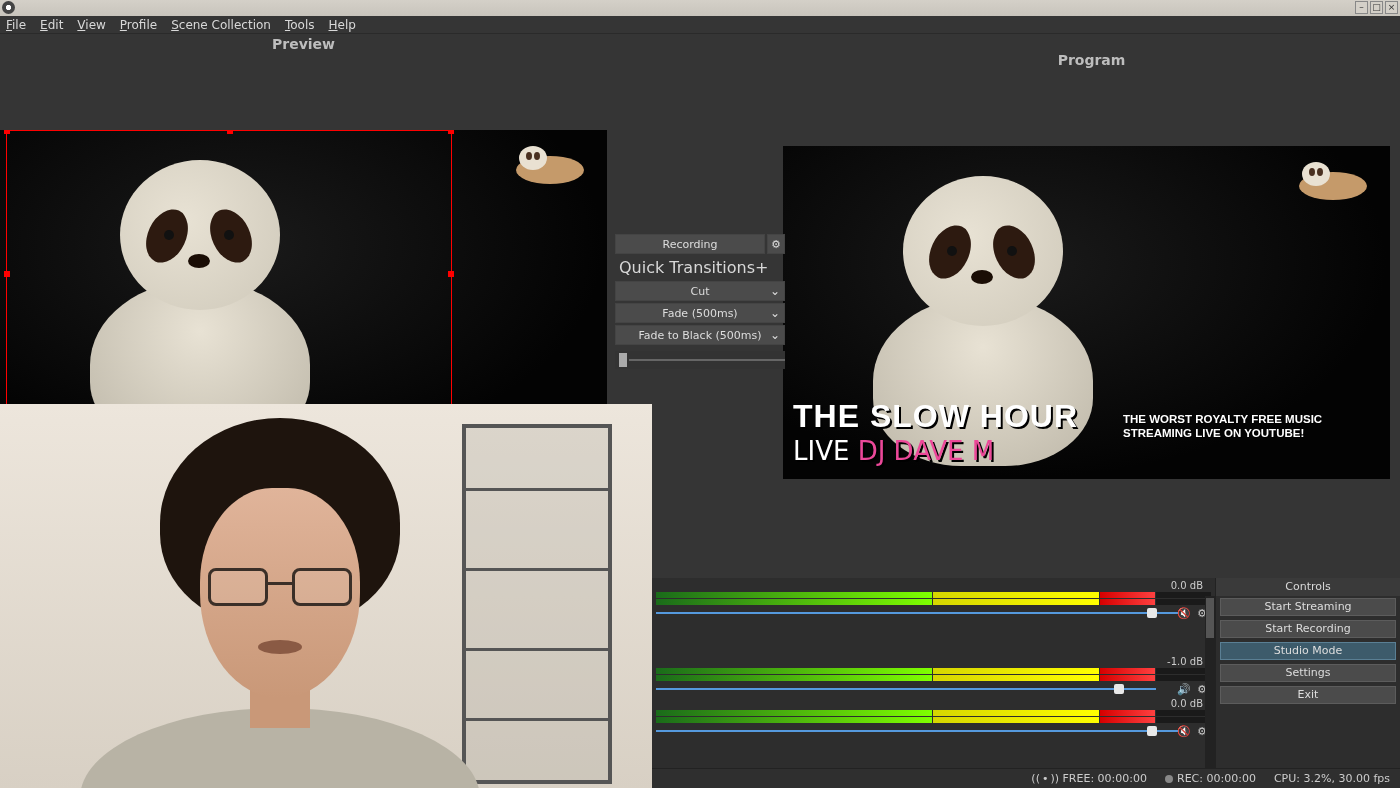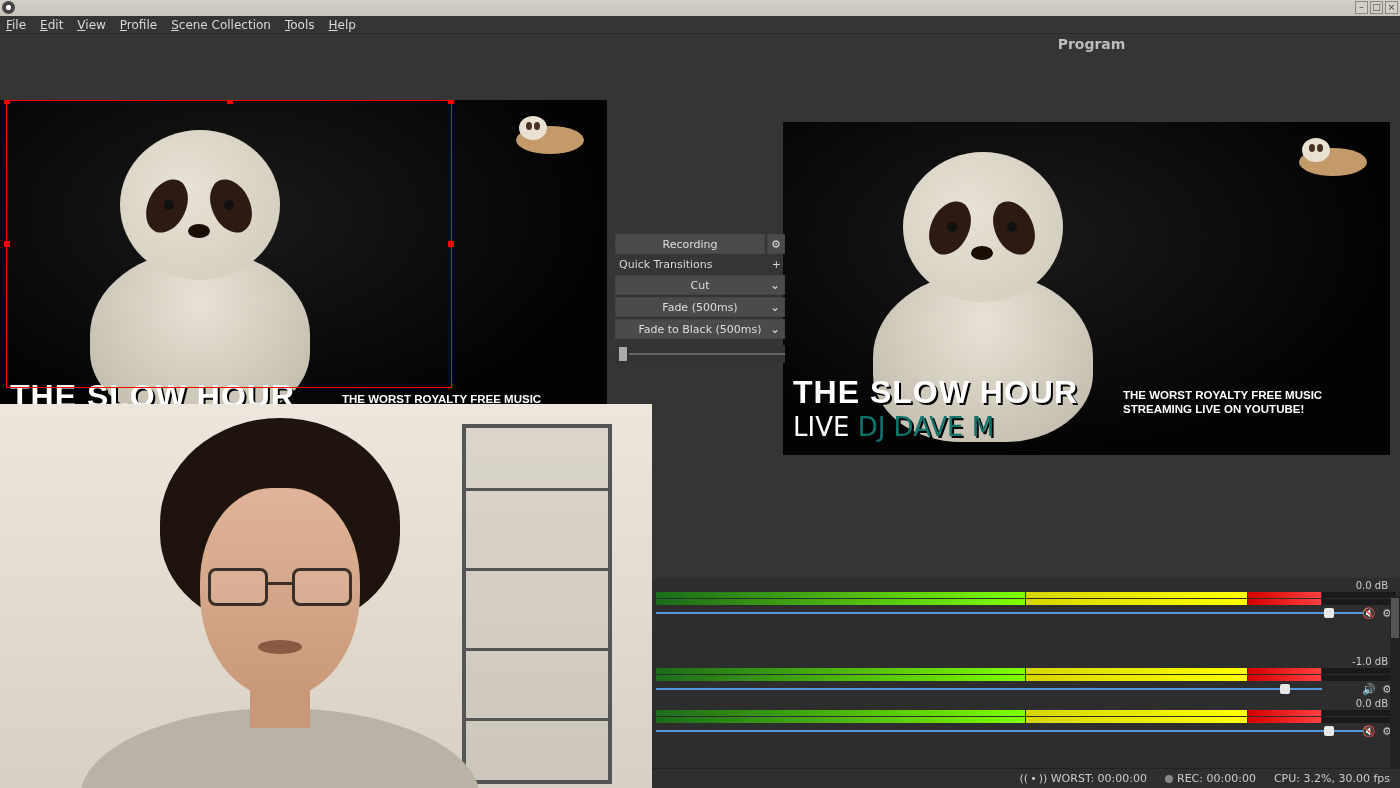--- a/index.html
+++ b/index.html
@@ -14,42 +14,42 @@
 
 .menubar { height: 18px; background: #353535; display: flex; align-items: center; padding: 0 6px; gap: 14px; border-bottom: 1px solid #2a2a2a; }
 .menubar span { cursor: default; }
 .menubar .accel { text-decoration: underline; }
 
 
 .main { position: absolute; top: 34px; left: 0; right: 0; bottom: 0; }
 .pane-label { text-align: center; color: #bdbdbd; font-weight: bold; font-size: 14px; padding: 2px 0 4px; }
 
 .preview-pane { position: absolute; left: 0; top: 0; width: 607px; }
-.program-pane { position: absolute; right: 0; top: 0; width: 617px; }
-.video-box { width: 607px; height: 333px; background: #000; position: relative; overflow: hidden; }
+.program-pane { position: absolute; right: 0; top: 16px; width: 617px; }
+.video-box { width: 607px; height: 333px; background: #000; position: relative; overflow: hidden; margin-top: 8px; }
 
 
 .transcol { position: absolute; left: 615px; top: 200px; width: 170px; display: flex; flex-direction: column; gap: 2px; }
 .tbtn { background: #4b4b4b; height: 20px; display: flex; align-items: center; justify-content: center; position: relative; font-size: 11px; color: #ddd; border: 1px solid #444; }
 .tbtn .side { position: absolute; right: 4px; top: 50%; transform: translateY(-50%); font-size: 12px; }
 .trow { display: flex; gap: 2px; }
 .trow .tbtn { flex: 1; }
 .tslider { height: 18px; background: #333; position: relative; margin-top: 4px; }
 .tslider .track { position: absolute; left: 14px; right: 0; top: 8px; height: 2px; background: #666; }
 .tslider .thumb { position: absolute; left: 4px; top: 2px; width: 8px; height: 14px; background: #aaa; }
 
 
 .selbox { position: absolute; border: 1px solid #f00; }
 .selhandle { position: absolute; width: 6px; height: 6px; background: #f00; }
 
 
 .slow-title { position: absolute; left: 10px; font-family: Impact, "Arial Black", sans-serif; font-size: 32px; letter-spacing: 1px; color: #fff; text-shadow: 2px 2px 0 #000; font-weight: 900; }
 .slow-sub { position: absolute; font-family: "Arial Black", sans-serif; font-size: 11.5px; font-weight: 900; color: #fff; text-shadow: 1px 1px 0 #000; line-height: 1.2; }
 .slow-with { position: absolute; left: 10px; font-family: Impact, "Arial Black", sans-serif; font-size: 26px; color: #fff; text-shadow: 2px 2px 0 #000; }
-.slow-with .dj { color: #0f766e; }
+.slow-with .dj { color: #ec4899; }
 
 .sloth-logo { position: absolute; top: 10px; right: 18px; width: 78px; height: 46px; }
 
 
 .puppet { position: absolute; left: 50px; top: 30px; width: 300px; height: 280px; }
 .puppet .head { position: absolute; left: 70px; top: 0; width: 160px; height: 150px; border-radius: 50%; background: radial-gradient(circle at 40% 40%, #e8e2d4, #cfc9ba); }
 .puppet .body { position: absolute; left: 40px; top: 120px; width: 220px; height: 170px; border-radius: 50% 50% 40% 40%; background: radial-gradient(circle at 50% 30%, #e8e2d4, #bdb7a8); }
 .puppet .eyemask { position: absolute; width: 38px; height: 56px; background: #2d1a10; border-radius: 50%; transform: rotate(25deg); }
 .puppet .eyemask.r { transform: rotate(-25deg); }
 .puppet .eye { position: absolute; width: 10px; height: 10px; background: #111; border-radius: 50%; }
@@ -124,20 +124,21 @@
   <span><span class="accel">V</span>iew</span>
   <span><span class="accel">P</span>rofile</span>
   <span><span class="accel">S</span>cene Collection</span>
   <span><span class="accel">T</span>ools</span>
   <span><span class="accel">H</span>elp</span>
 </div>
 
 <div class="main">
 
   <div class="preview-pane">
+    <div class="pane-label">Preview</div>
     <div style="height:66px"></div>
     <div class="video-box">
       <div class="darkbg"></div>
       <div class="puppet">
         <div class="body"></div>
         <div class="head">
           <div class="eyemask" style="left:28px; top:48px"></div>
           <div class="eyemask r" style="left:92px; top:48px"></div>
           <div class="eye" style="left:44px; top:70px"></div>
           <div class="eye" style="left:104px; top:70px"></div>
@@ -198,21 +199,21 @@
 
   <div class="transcol">
     <div class="trow">
       <div class="tbtn">
           <span>Recording</span>
         </div>
       <div class="tbtn" style="flex:0 0 18px">
           <span>⚙</span>
         </div>
     </div>
-    <div style="display:flex; justify-content:space-between; padding:2px 4px; font-size:11px">
+    <div style="display:flex; padding:2px 4px; font-size:16px">
       <span>Quick Transitions</span>
       <span style="cursor:pointer">+</span>
     </div>
     <div class="tbtn">
         <span>Cut</span>
         <span class="side">⌄</span>
       </div>
     <div class="tbtn">
         <span>Fade (500ms)</span>
         <span class="side">⌄</span>
@@ -297,24 +298,32 @@
                 <span class="ico muted">🔇</span>
                 <span class="ico gear">⚙</span>
               </div>
             </div>
           </div>
         </div>
       <div class="scroll-y">
           <div class="sthumb"></div>
         </div>
     </div>
+    <div class="controls">
+      <div class="panel-header">Controls</div>
+      <div class="ctrl-btn">Start Streaming</div>
+      <div class="ctrl-btn">Start Recording</div>
+      <div class="ctrl-btn active">Studio Mode</div>
+      <div class="ctrl-btn">Settings</div>
+      <div class="ctrl-btn">Exit</div>
+    </div>
   </div>
 
   <div class="status">
-    <span><span class="live-ico">•</span> <span>WORST: 00:00:00</span></span>
+    <span><span class="live-ico">•</span> <span>FREE: 00:00:00</span></span>
     <span><span class="dot"></span><span>REC: 00:00:00</span></span>
     <span>CPU: 3.2%, 30.00 fps</span>
   </div>
 </div>
 
 <div class="webcam">
   <div class="shelf">
     <div class="bar" style="top:60px"></div>
     <div class="bar" style="top:140px"></div>
     <div class="bar" style="top:220px"></div>

